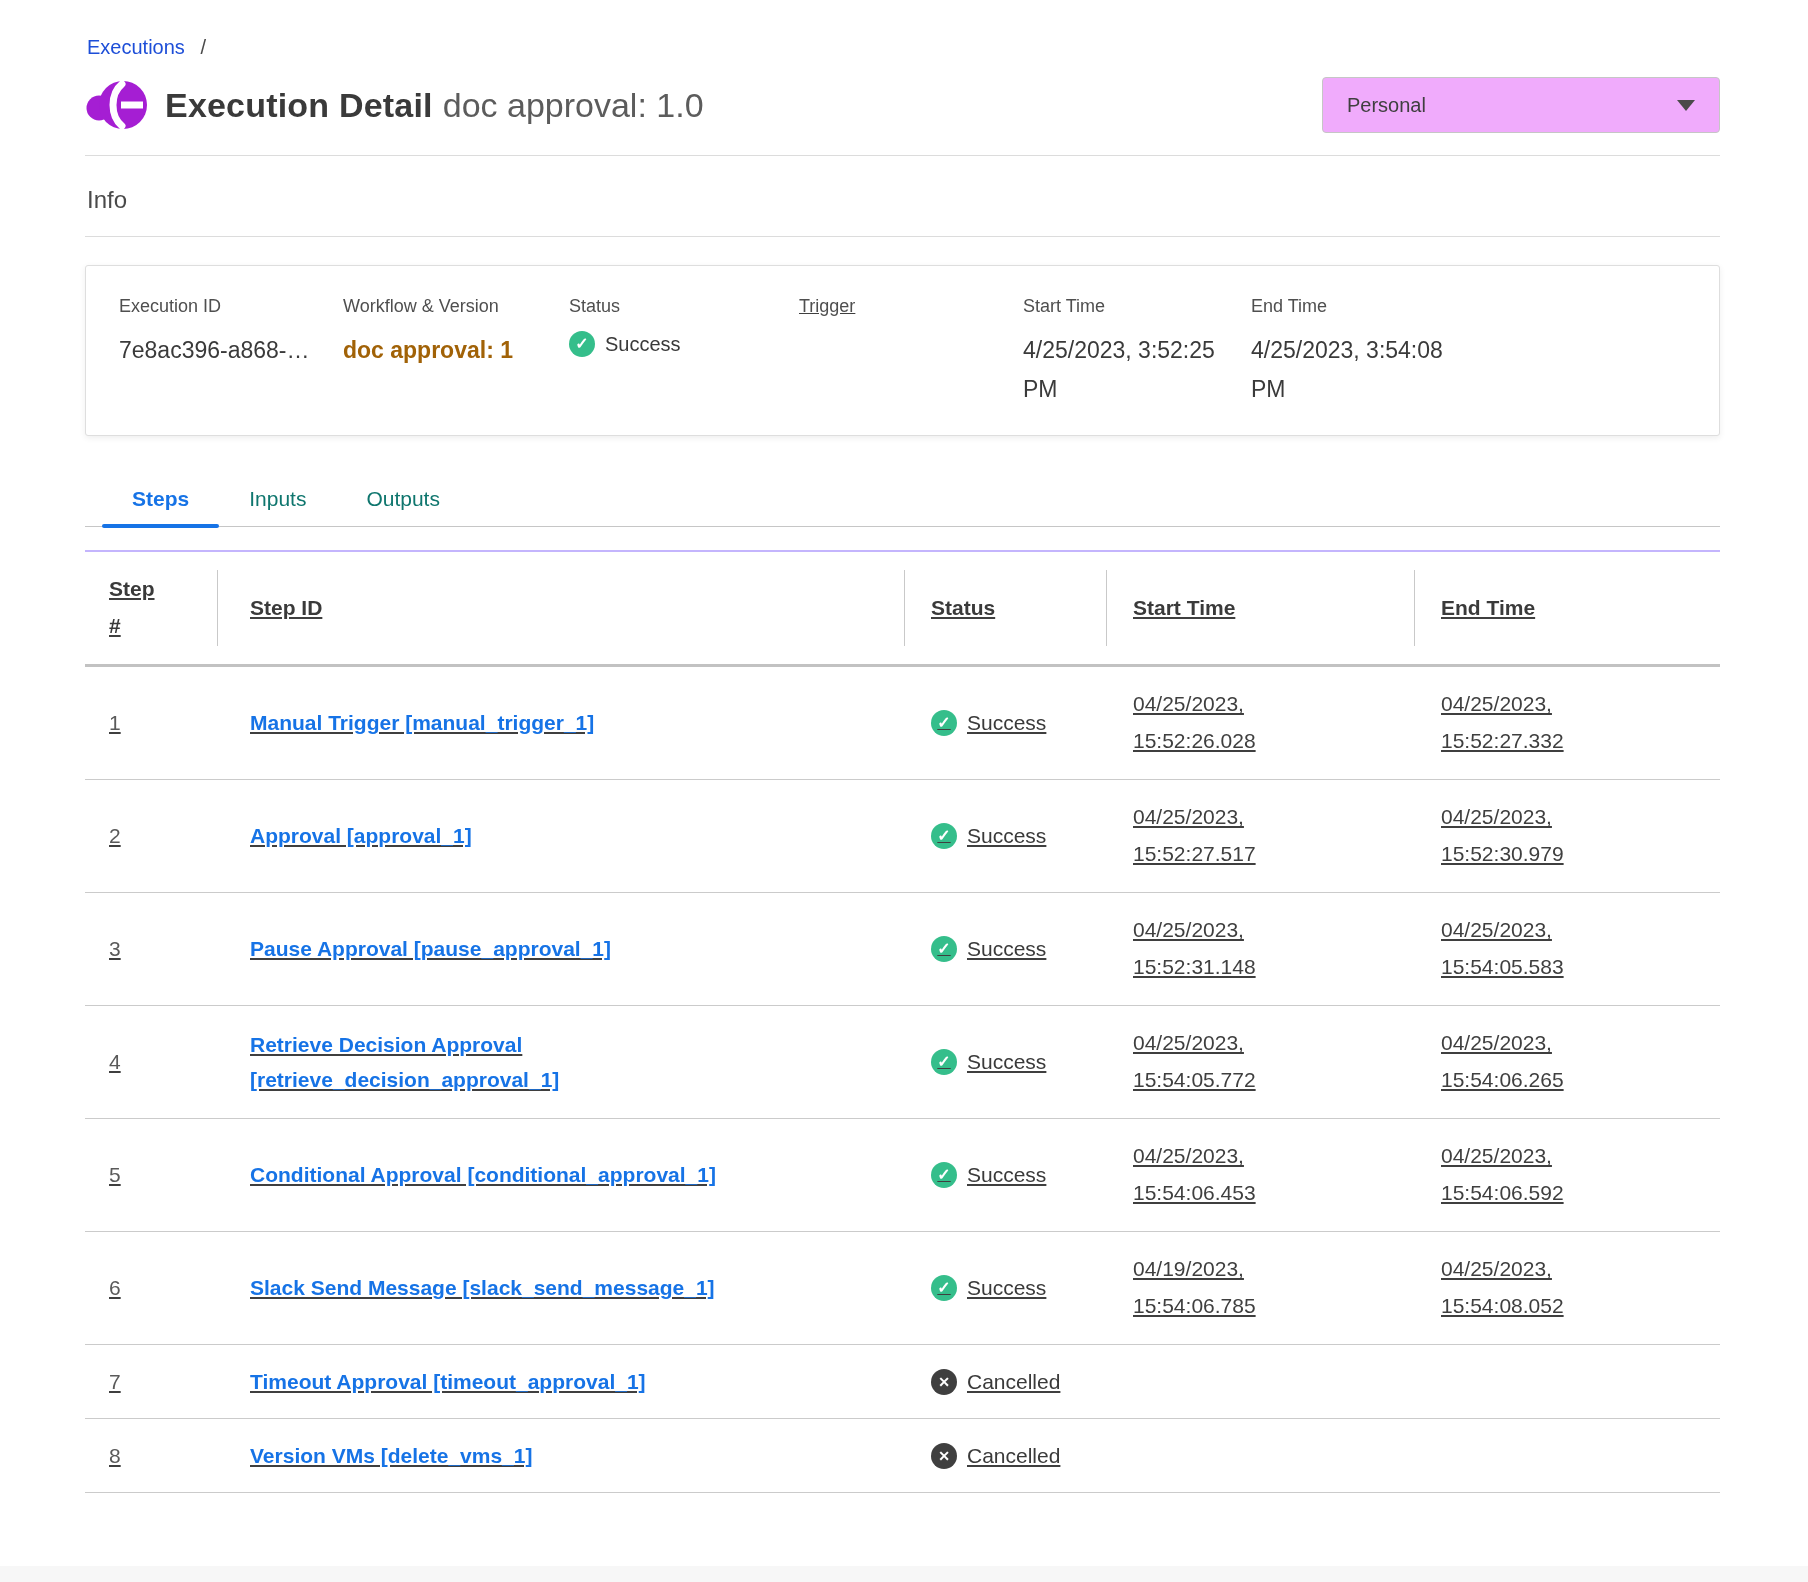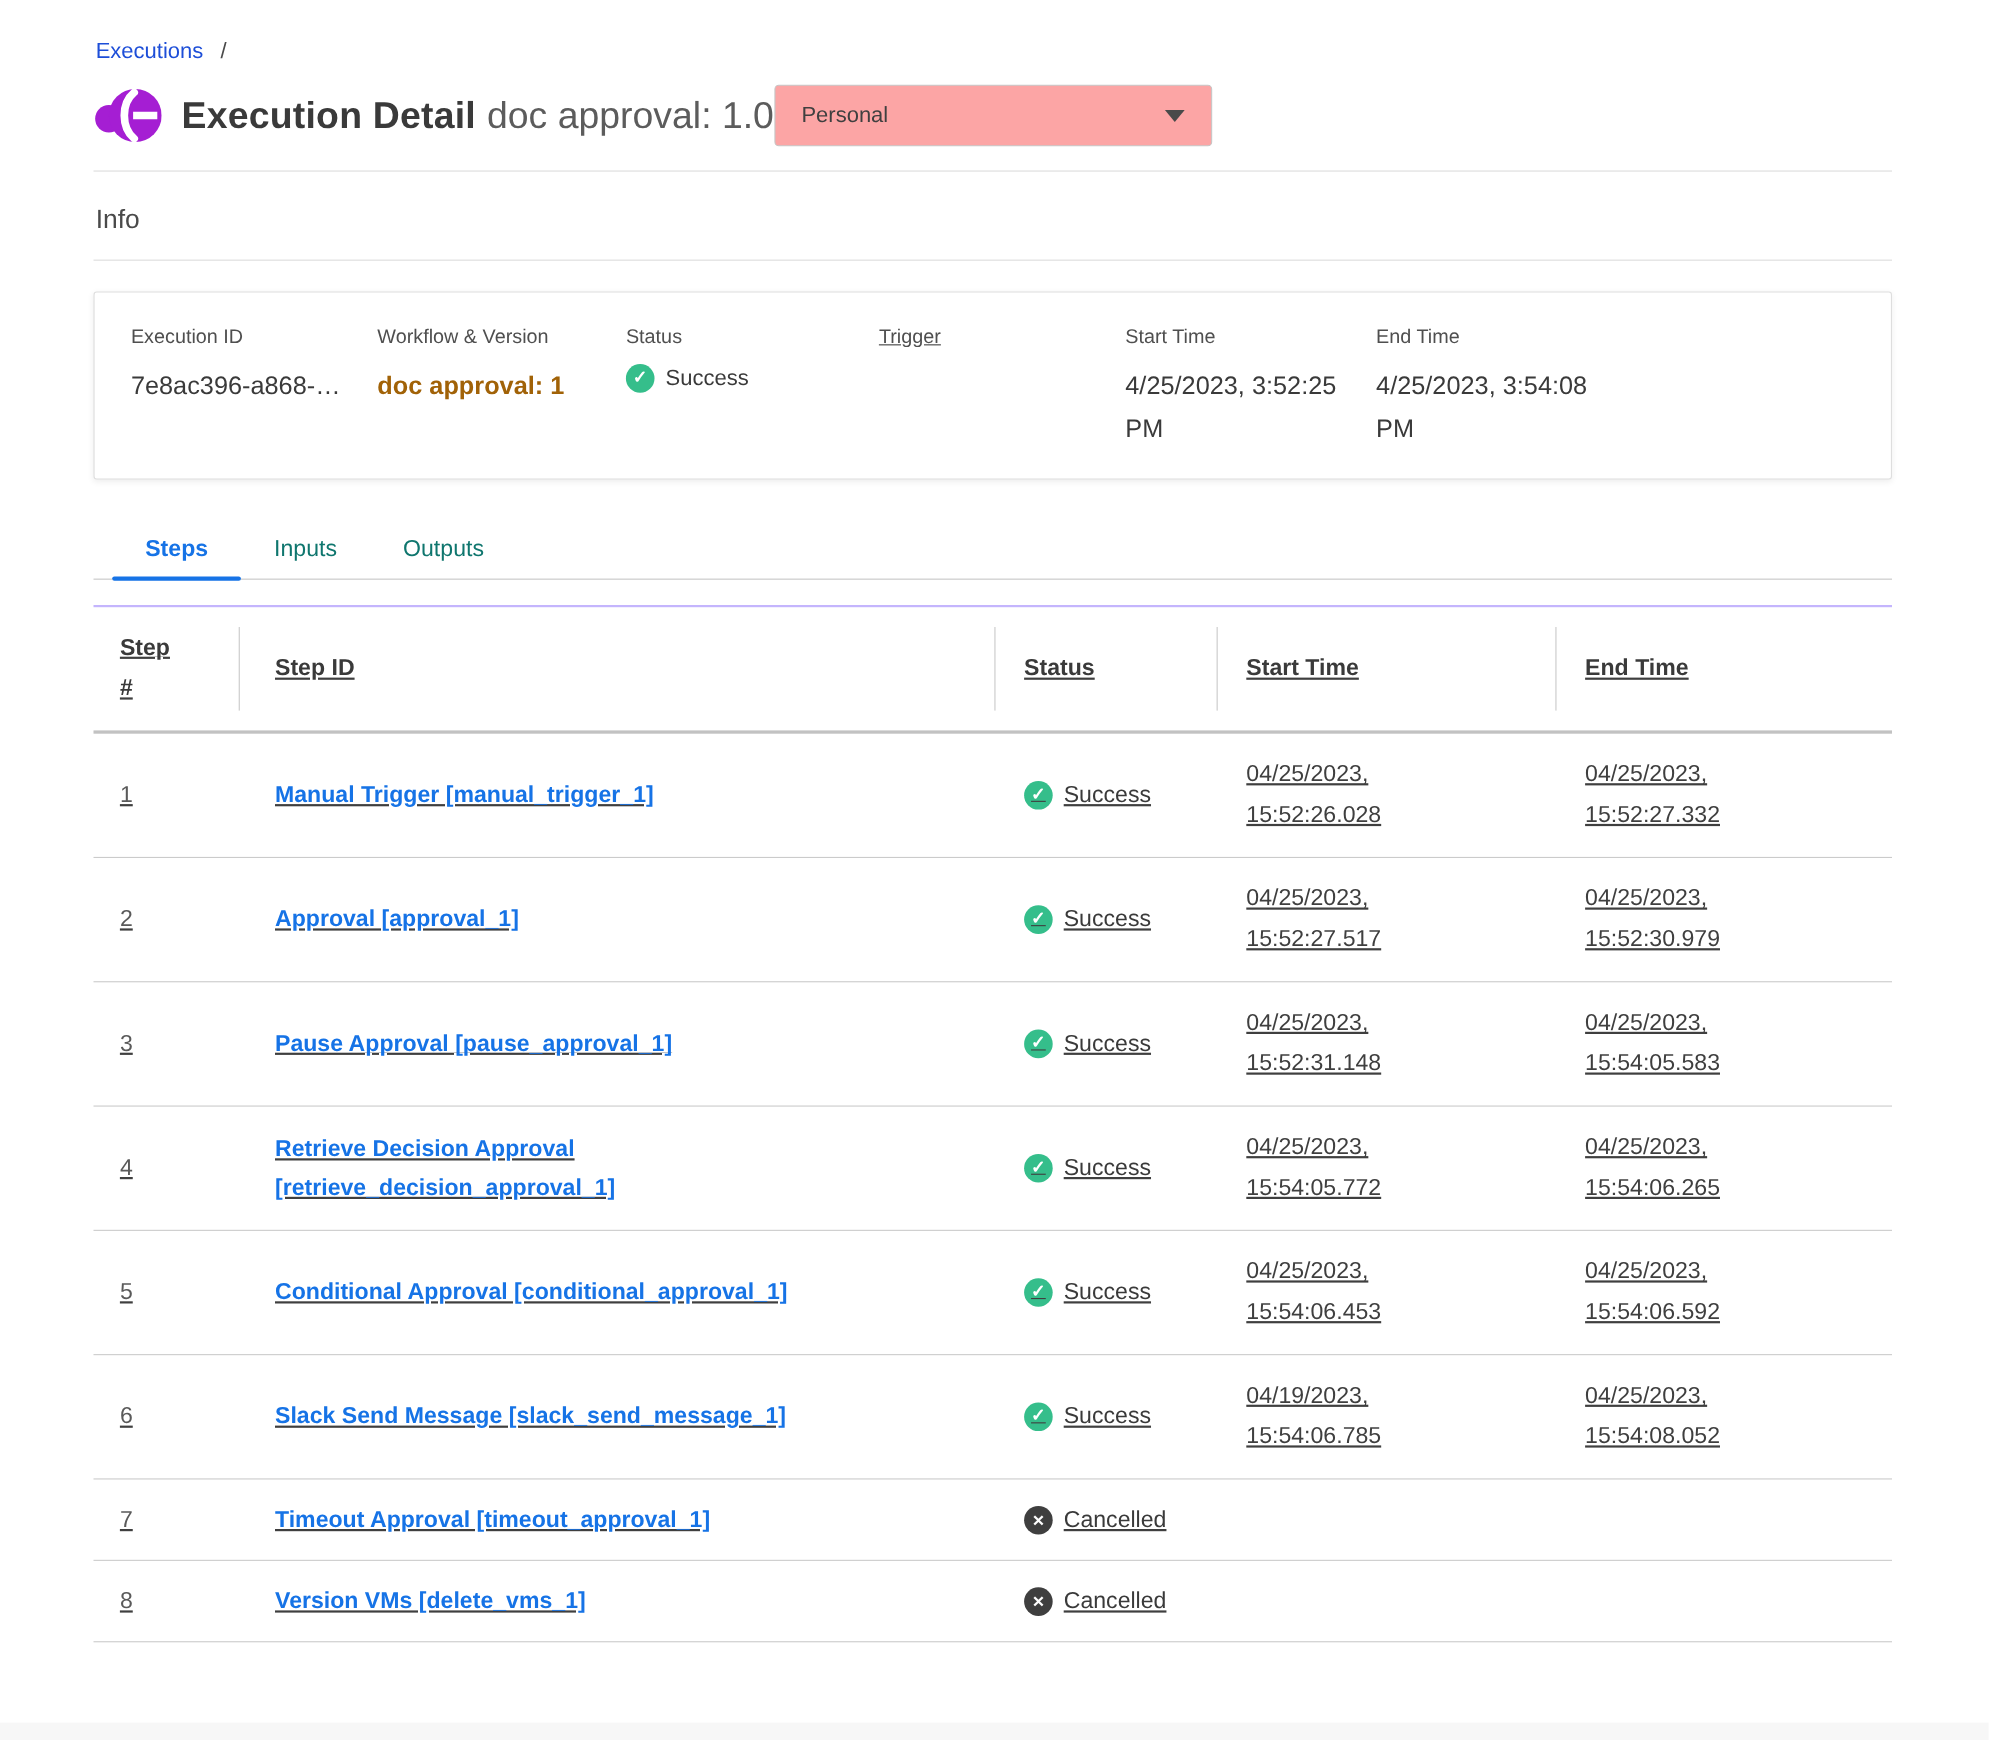--- a/index.html
+++ b/index.html
@@ -12,32 +12,32 @@
     overflow:hidden;
   }
   .page { padding:30px 88px 0 85px; }
 
   
   .breadcrumb { font-size:20px; margin:6px 0 18px 2px; }
   .breadcrumb a { color:#1d4ed8; text-decoration:none; font-weight:500; cursor:pointer; }
   .breadcrumb .sep { color:#4a4a4a; margin-left:10px; font-weight:400; }
 
   
-  .title-row { display:flex; align-items:center; justify-content:flex-start; margin-bottom:22px; }
+  .title-row { display:flex; align-items:center; justify-content:space-between; margin-bottom:22px; }
   .title-left { display:flex; align-items:center; gap:18px; }
   .wf-icon { width:62px; height:56px; flex:0 0 auto; }
   .page-title { font-size:34px; font-weight:700; color:#3a3a3a; letter-spacing:0.2px; }
   .page-subtitle { font-size:34px; font-weight:400; color:#5c5c5c; margin-left:10px; }
 
   .scope-select {
     width:398px; height:56px;
     border:1px solid #c6c6c6; border-radius:4px;
     display:flex; align-items:center; justify-content:space-between;
     padding:0 24px; font-size:20px; color:#3f3f3f;
-    background:#fca5a5; cursor:pointer;
+    background:#f0abfc; cursor:pointer;
   }
   .caret-down {
     width:0; height:0;
     border-left:9px solid transparent; border-right:9px solid transparent;
     border-top:11px solid #4a4a4a;
   }
 
   .hr { border:none; border-top:1px solid #dcdcdc; }
 
   

